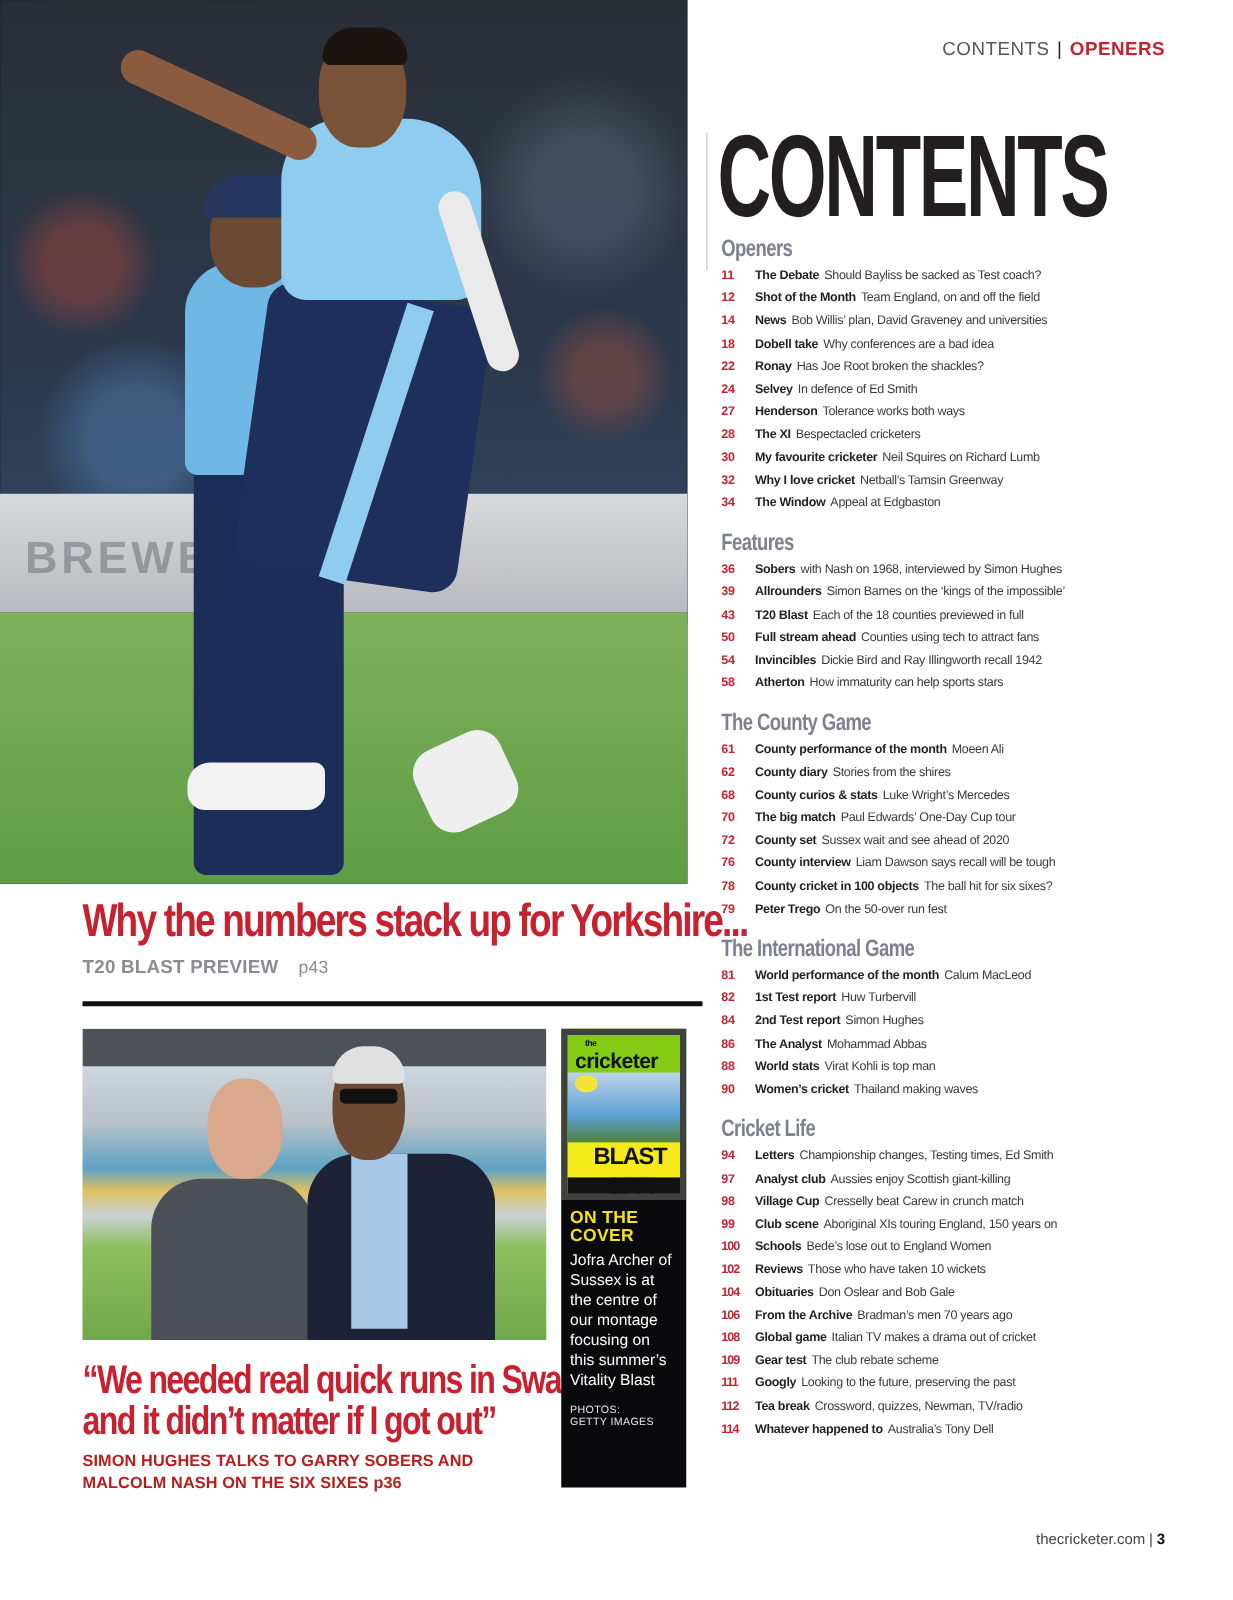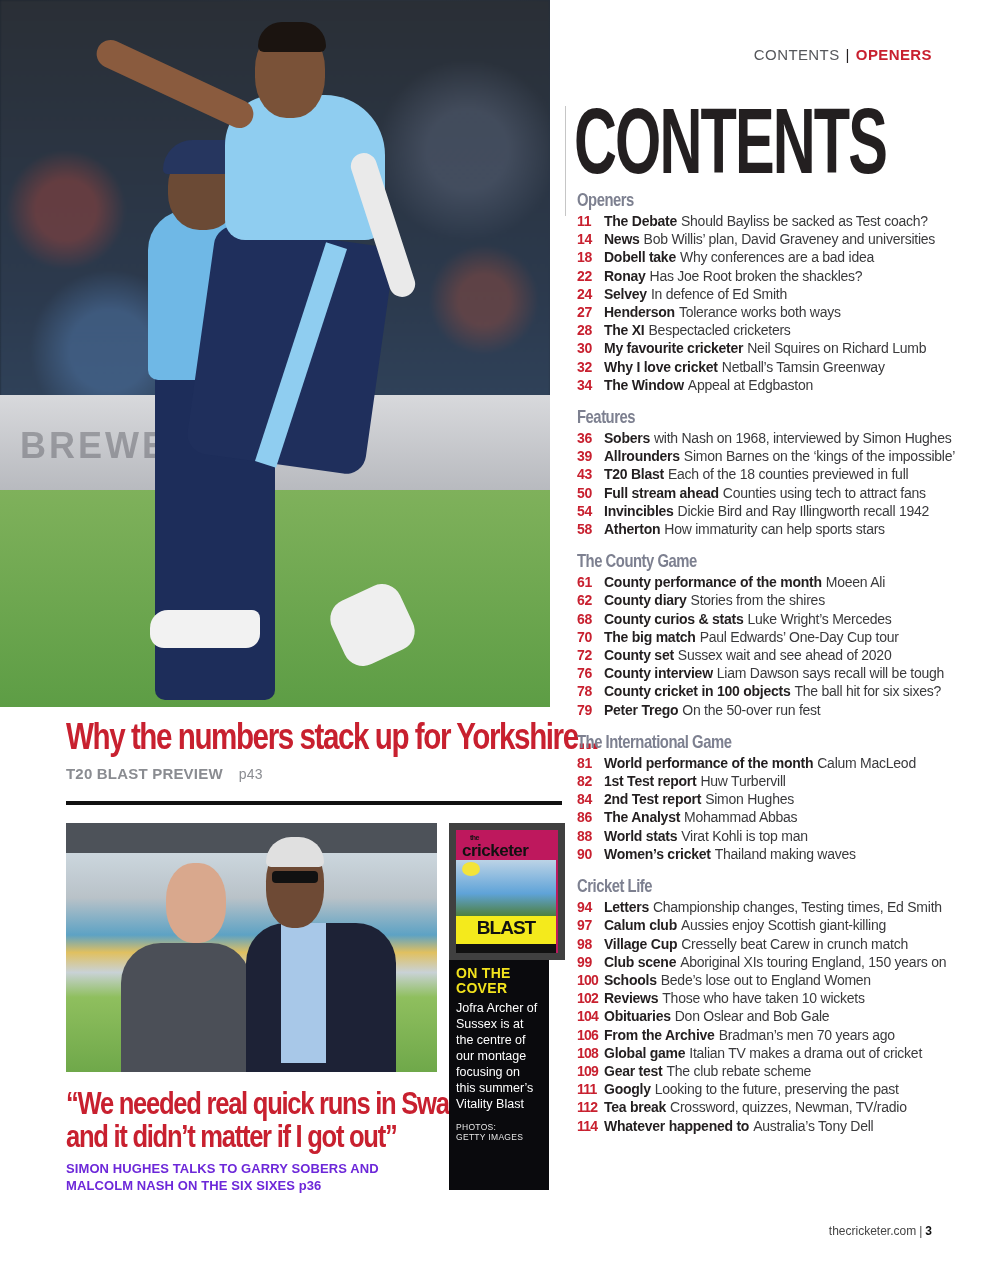--- a/index.html
+++ b/index.html
@@ -45,46 +45,46 @@
     .photo2 .m1 { position: absolute; left: 55px; top: 120px; width: 130px; height: 130px; background: #4b4f57; border-radius: 40px 40px 0 0; }
     .photo2 .h1 { position: absolute; left: 100px; top: 40px; width: 60px; height: 80px; background: #d9a88d; border-radius: 45%; }
     .photo2 .m2 { position: absolute; left: 180px; top: 100px; width: 150px; height: 150px; background: #1d2236; border-radius: 40px 40px 0 0; }
     .photo2 .shirt { position: absolute; left: 215px; top: 100px; width: 45px; height: 140px; background: #a8c8e8; }
     .photo2 .h2 { position: absolute; left: 200px; top: 20px; width: 58px; height: 85px; background: #6e4a35; border-radius: 45%; }
     .photo2 .hair2 { position: absolute; left: 200px; top: 14px; width: 58px; height: 30px; background: #e0e0e0; border-radius: 30px 30px 6px 6px; }
     .photo2 .glasses { position: absolute; left: 206px; top: 48px; width: 46px; height: 12px; background: #111; border-radius: 4px; }
 
     
     .quote { position: absolute; left: 66px; top: 1087px; font-weight: bold; font-size: 32px; line-height: 33px; color: #c8202f; letter-spacing: -1.6px; transform: scaleX(.80); transform-origin: left; white-space: nowrap; }
-    .quote-sub { position: absolute; left: 66px; top: 1160px; font-size: 13px; line-height: 17px; color: #6d28d9; font-weight: bold; letter-spacing: .1px; }
+    .quote-sub { position: absolute; left: 66px; top: 1160px; font-size: 13px; line-height: 17px; color: #b91c1c; font-weight: bold; letter-spacing: .1px; }
     .quote-sub .pg { font-weight: bold; }
 
     
-    .cover { position: absolute; left: 449px; top: 823px; width: 116px; height: 137px; background: #be185d; border: 7px solid #404040; overflow: hidden; }
+    .cover { position: absolute; left: 449px; top: 823px; width: 100px; height: 137px; background: #84cc16; border: 5px solid #404040; overflow: hidden; }
     .cover .logo { position: absolute; left: 6px; top: 4px; font-size: 17px; font-weight: bold; color: #111; letter-spacing: -0.5px; }
     .cover .logo small { display: block; font-size: 7px; line-height: 7px; margin-left: 8px; }
     .cover .img { position: absolute; left: 0; top: 30px; width: 100px; height: 56px; background: linear-gradient(180deg,#bcd3e6,#5fa3d8 60%,#4e7f3f); }
     .cover .badge { position: absolute; left: 6px; top: 32px; width: 18px; height: 14px; background: #f3e43a; border-radius: 50%; }
     .cover .blast { position: absolute; left: 0; top: 86px; width: 100px; height: 28px; background: #f4ea1c; font-size: 19px; font-weight: bold; color: #111; text-align: center; line-height: 24px; letter-spacing: -1px; }
     .cover .strip { position: absolute; left: 0; top: 114px; width: 100px; height: 23px; background: #111; }
     .cover-box { position: absolute; left: 449px; top: 960px; width: 100px; height: 230px; background: #0a0a0d; padding: 6px 7px; }
     .cover-box .ttl { font-size: 14px; font-weight: bold; color: #f2e21d; line-height: 15px; letter-spacing: .3px; }
     .cover-box .txt { margin-top: 4px; font-size: 12.5px; line-height: 16px; color: #ffffff; }
     .cover-box .cred { margin-top: 10px; font-size: 8.5px; line-height: 10px; color: #e6e6e6; letter-spacing: .3px; }
 
     
-    .running { position: absolute; right: 54px; top: 46px; font-size: 15px; color: #55575b; letter-spacing: .4px; white-space: nowrap; }
+    .running { position: absolute; right: 54px; top: 31px; font-size: 15px; color: #55575b; letter-spacing: .4px; white-space: nowrap; }
     .running .sep { margin: 0 6px; color: #231f20; }
     .running .sec { color: #c8202f; font-weight: bold; }
     .vline { position: absolute; left: 565px; top: 106px; width: 1px; height: 110px; background: #c6c6c6; }
     .big-title { position: absolute; left: 574px; top: 96px; font-size: 93px; font-weight: bold; color: #231f20; letter-spacing: -3px; line-height: 90px; transform: scaleX(.64); transform-origin: left; white-space: nowrap; }
     .toc { position: absolute; left: 577px; top: 188px; width: 400px; }
     .section-title { font-size: 19px; font-weight: bold; color: #7d8090; letter-spacing: -0.6px; transform: scaleX(.78); transform-origin: left; white-space: nowrap; line-height: 24px; }
     .toc-section { margin-bottom: 11px; }
-    .toc-row { display: flex; font-size: 14px; line-height: 18.2px; white-space: nowrap; letter-spacing: -0.25px; }
+    .toc-row { display: flex; font-size: 10px; line-height: 18.2px; white-space: nowrap; letter-spacing: -0.25px; }
     .toc-row .num { width: 27px; color: #c8202f; font-weight: bold; flex-shrink: 0; }
     .toc-row .num.three { width: 27px; letter-spacing: -0.8px; }
     .toc-row .ttl { font-weight: bold; color: #231f20; margin-right: 4px; }
     .toc-row .desc { color: #3a3a3c; }
 
     .footer { position: absolute; right: 54px; top: 1224px; font-size: 12px; color: #444; white-space: nowrap; text-align: center; }
     .footer .sep { margin: 0 3px; }
     .footer .pg { font-weight: bold; color: #111; }
   </style>
 </head>
@@ -164,20 +164,25 @@
 
 <div class="toc" id="toc">
     <div class="toc-section">
       <div class="section-title">Openers</div>
       <div class="toc-row">
         <span class="num">11</span>
         <span class="ttl">The Debate</span>
         <span class="desc">Should Bayliss be sacked as Test coach?</span>
       </div>
       <div class="toc-row">
+        <span class="num">12</span>
+        <span class="ttl">Shot of the Month</span>
+        <span class="desc">Team England, on and off the field</span>
+      </div>
+      <div class="toc-row">
         <span class="num">14</span>
         <span class="ttl">News</span>
         <span class="desc">Bob Willis’ plan, David Graveney and universities</span>
       </div>
       <div class="toc-row">
         <span class="num">18</span>
         <span class="ttl">Dobell take</span>
         <span class="desc">Why conferences are a bad idea</span>
       </div>
       <div class="toc-row">
@@ -327,21 +332,21 @@
     </div>
     <div class="toc-section">
       <div class="section-title">Cricket Life</div>
       <div class="toc-row">
         <span class="num">94</span>
         <span class="ttl">Letters</span>
         <span class="desc">Championship changes, Testing times, Ed Smith</span>
       </div>
       <div class="toc-row">
         <span class="num">97</span>
-        <span class="ttl">Calum club</span>
+        <span class="ttl">Analyst club</span>
         <span class="desc">Aussies enjoy Scottish giant-killing</span>
       </div>
       <div class="toc-row">
         <span class="num">98</span>
         <span class="ttl">Village Cup</span>
         <span class="desc">Cresselly beat Carew in crunch match</span>
       </div>
       <div class="toc-row">
         <span class="num">99</span>
         <span class="ttl">Club scene</span>

